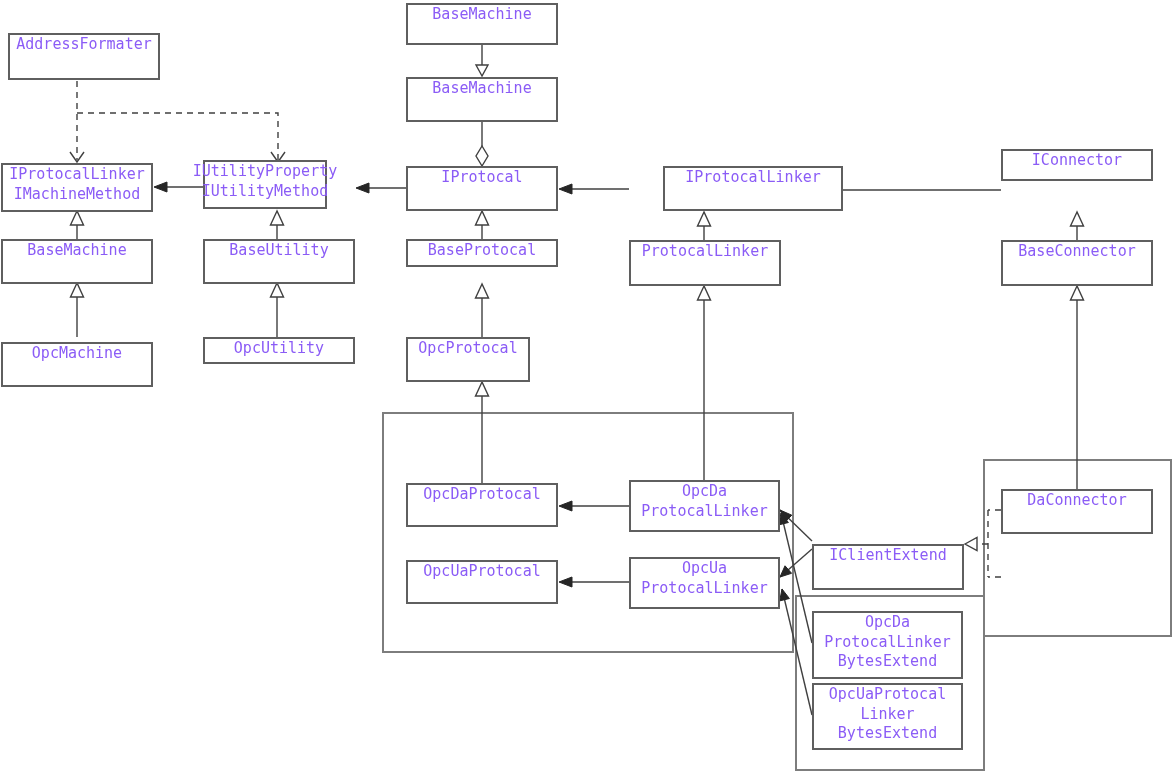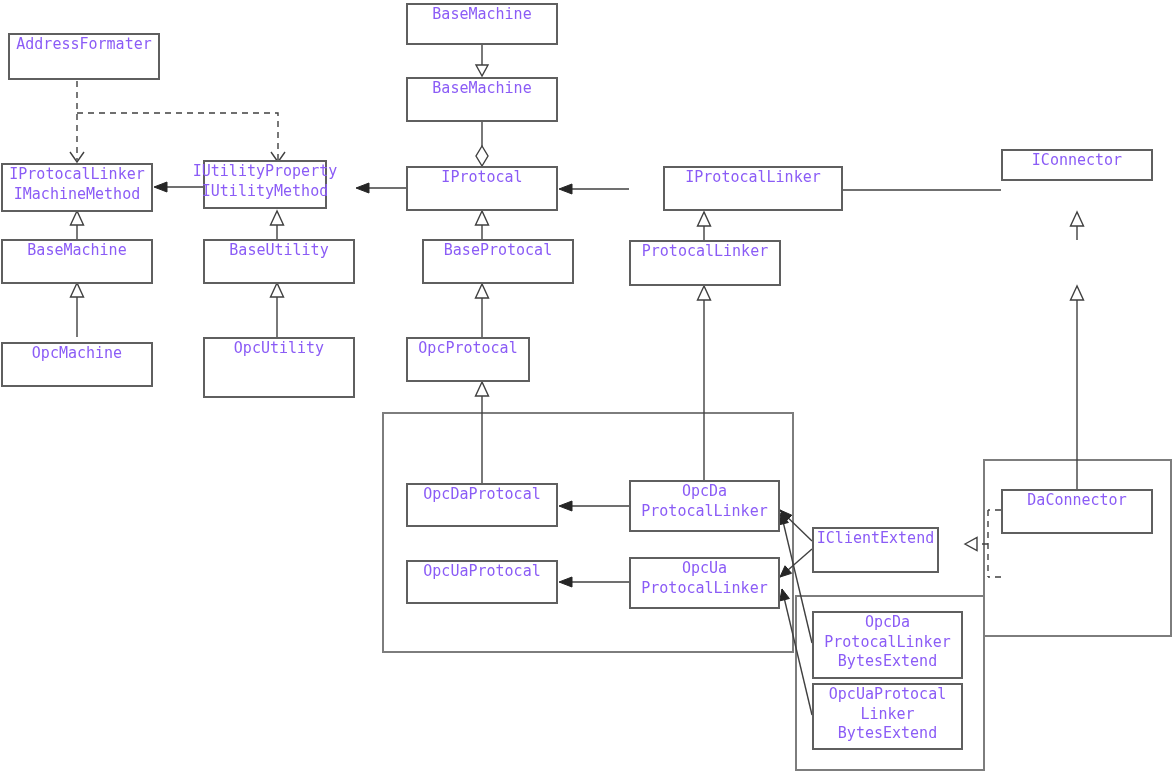--- a/index.html
+++ b/index.html
@@ -170,37 +170,37 @@
 
   <div class="box" style="left:203px;top:160px;width:124px;height:49px">
     <span>IUtilityProperty</span>
     <span>IUtilityMethod</span>
   </div>
 
   <div class="box" style="left:203px;top:239px;width:152px;height:45px">
     <span>BaseUtility</span>
   </div>
 
-  <div class="box" style="left:203px;top:337px;width:152px;height:61px">
+  <div class="box" style="left:203px;top:337px;width:152px;height:27px">
     <span>OpcUtility</span>
   </div>
 
   <div class="box" style="left:406px;top:3px;width:152px;height:42px">
     <span>BaseMachine</span>
   </div>
 
   <div class="box" style="left:406px;top:77px;width:152px;height:45px">
     <span>BaseMachine</span>
   </div>
 
   <div class="box" style="left:406px;top:166px;width:152px;height:45px">
     <span>IProtocal</span>
   </div>
 
-  <div class="box" style="left:422px;top:239px;width:152px;height:45px">
+  <div class="box" style="left:406px;top:239px;width:152px;height:28px">
     <span>BaseProtocal</span>
   </div>
 
   <div class="box" style="left:406px;top:337px;width:124px;height:45px">
     <span>OpcProtocal</span>
   </div>
 
   <div class="box" style="left:663px;top:166px;width:180px;height:45px">
     <span>IProtocalLinker</span>
   </div>
@@ -220,28 +220,31 @@
   <div class="box" style="left:629px;top:480px;width:151px;height:52px">
     <span>OpcDa</span>
     <span>ProtocalLinker</span>
   </div>
 
   <div class="box" style="left:629px;top:557px;width:151px;height:52px">
     <span>OpcUa</span>
     <span>ProtocalLinker</span>
   </div>
 
-  <div class="box" style="left:812px;top:527px;width:127px;height:46px">
+  <div class="box" style="left:812px;top:544px;width:152px;height:46px">
     <span>IClientExtend</span>
   </div>
 
   <div class="box" style="left:1001px;top:149px;width:152px;height:32px">
     <span>IConnector</span>
   </div>
 
+  <div class="box" style="left:1001px;top:240px;width:152px;height:46px">
+    <span>BaseConnector</span>
+  </div>
 
   <div class="box" style="left:1001px;top:489px;width:152px;height:45px">
     <span>DaConnector</span>
   </div>
 
 
   <div class="box" style="left:812px;top:611px;width:151px;height:68px">
     <span>OpcDa</span>
     <span>ProtocalLinker</span>
     <span>BytesExtend</span>

